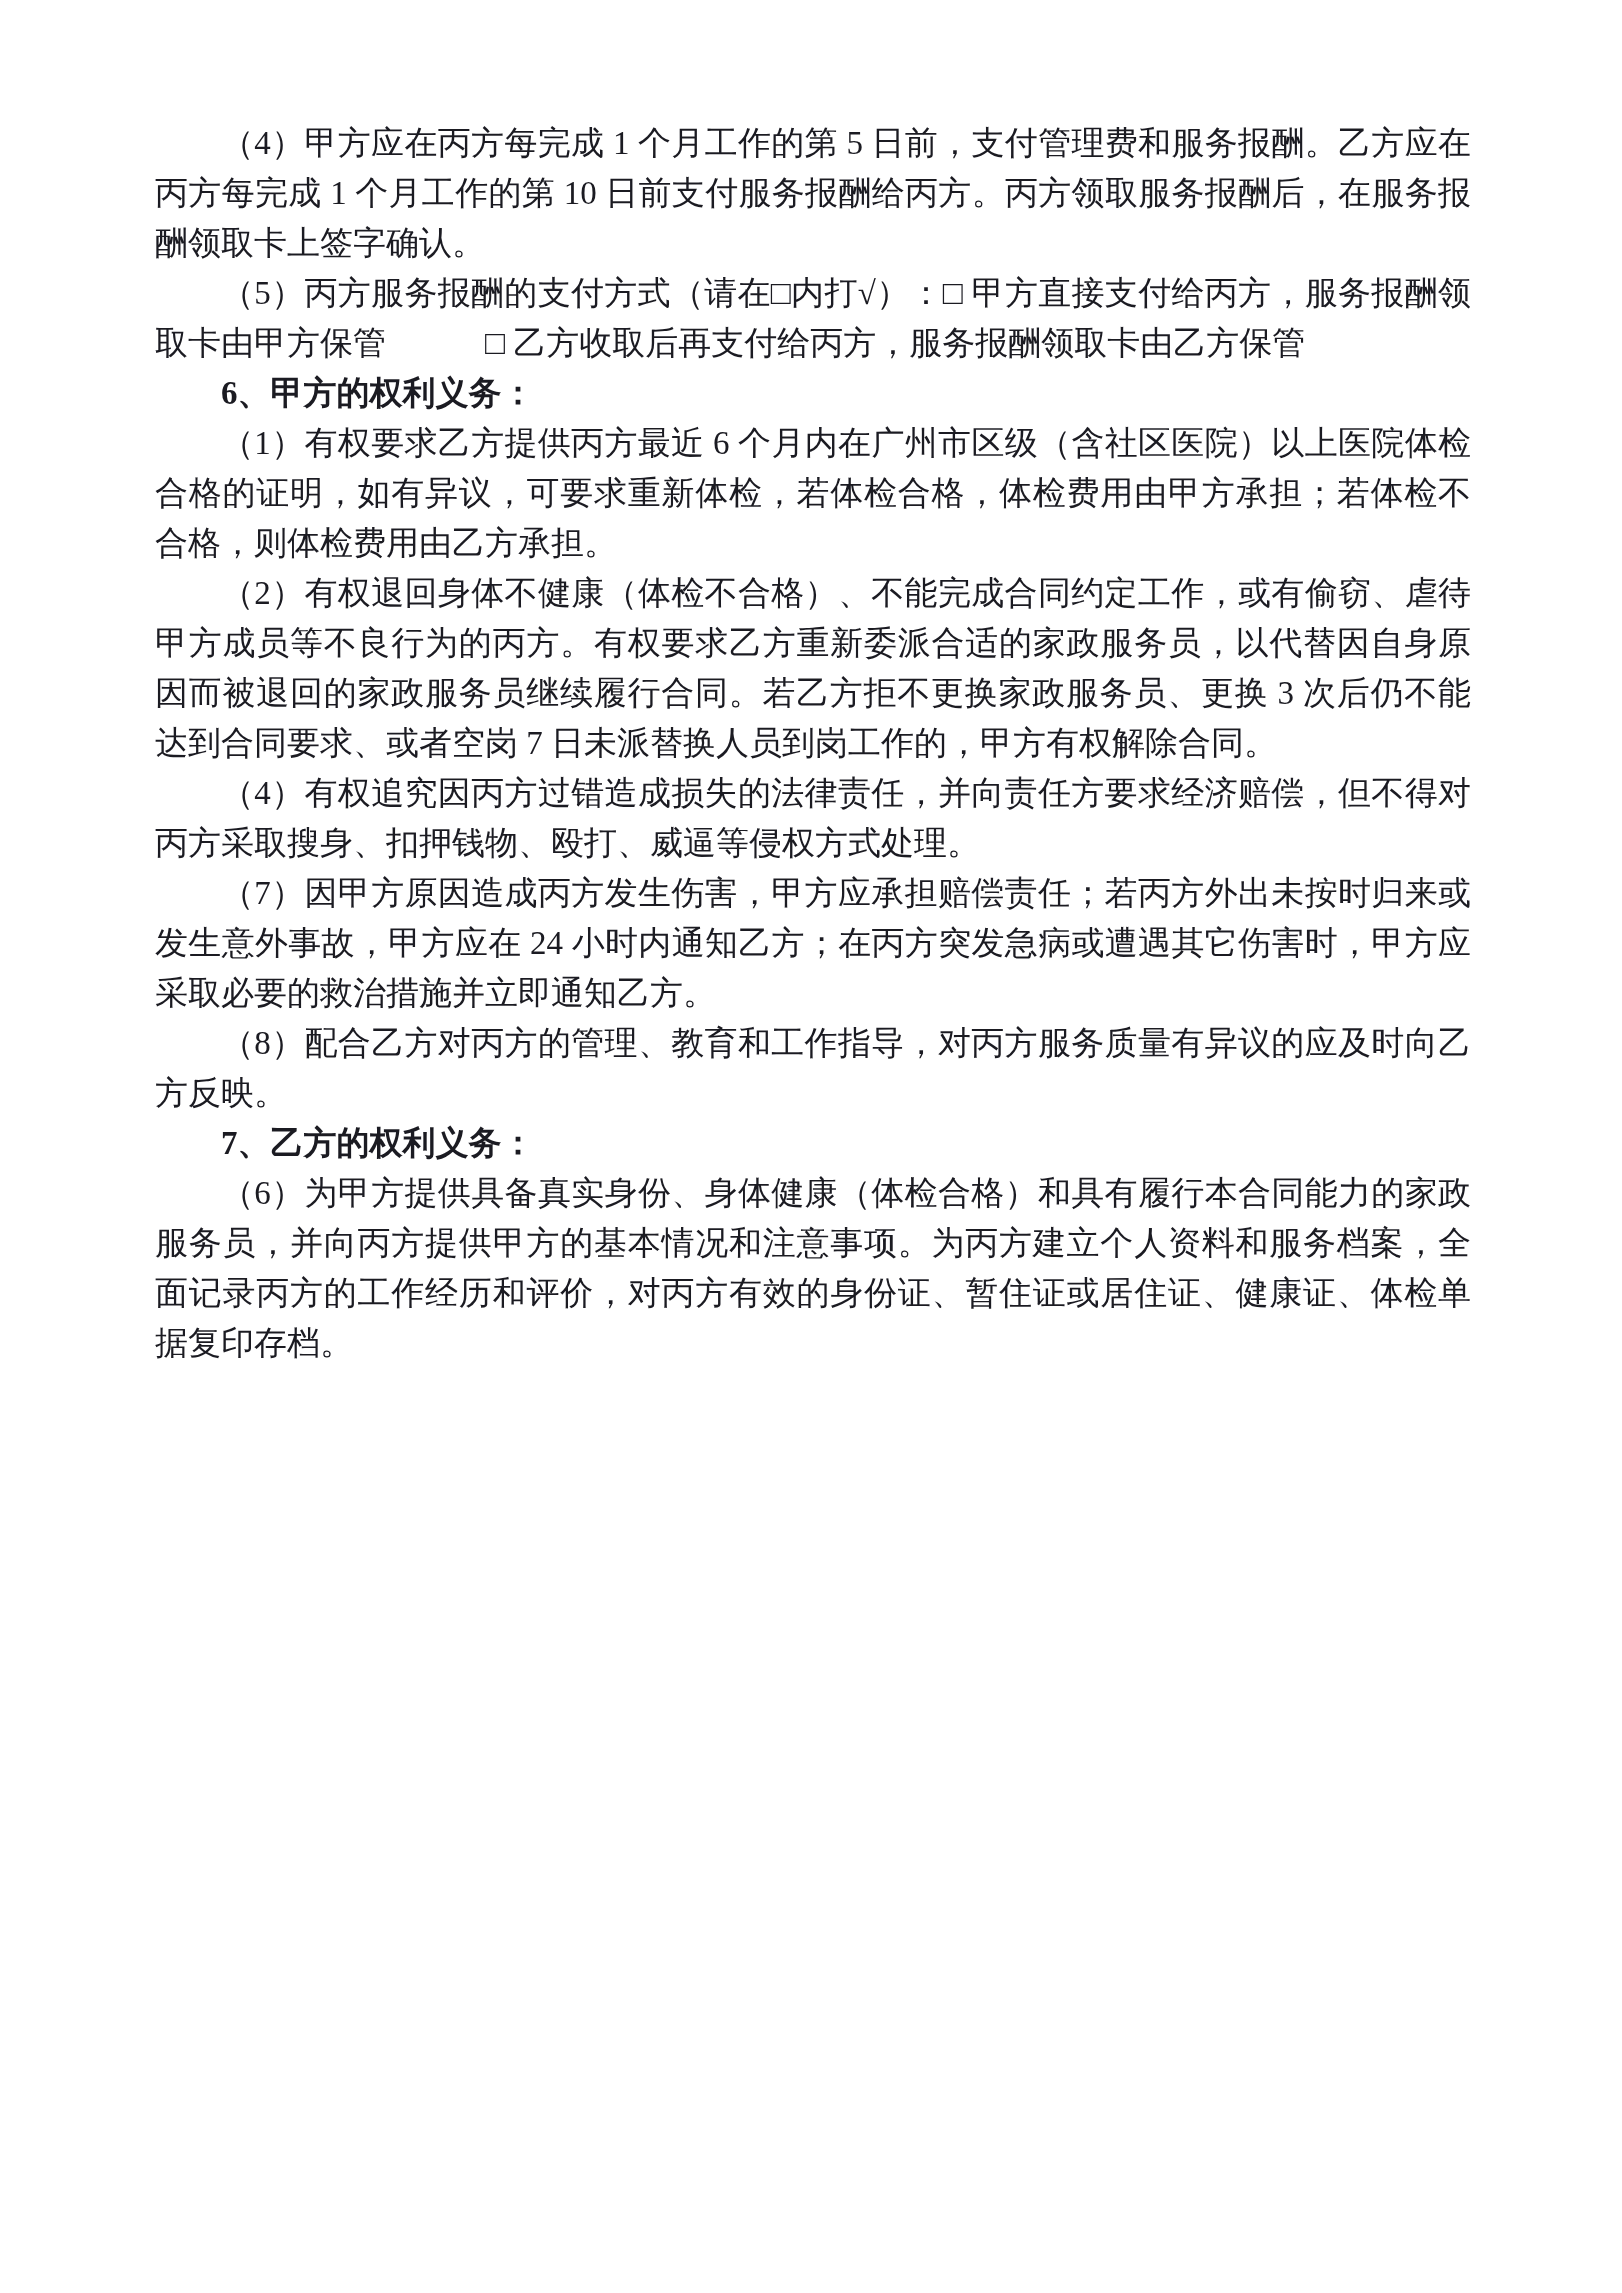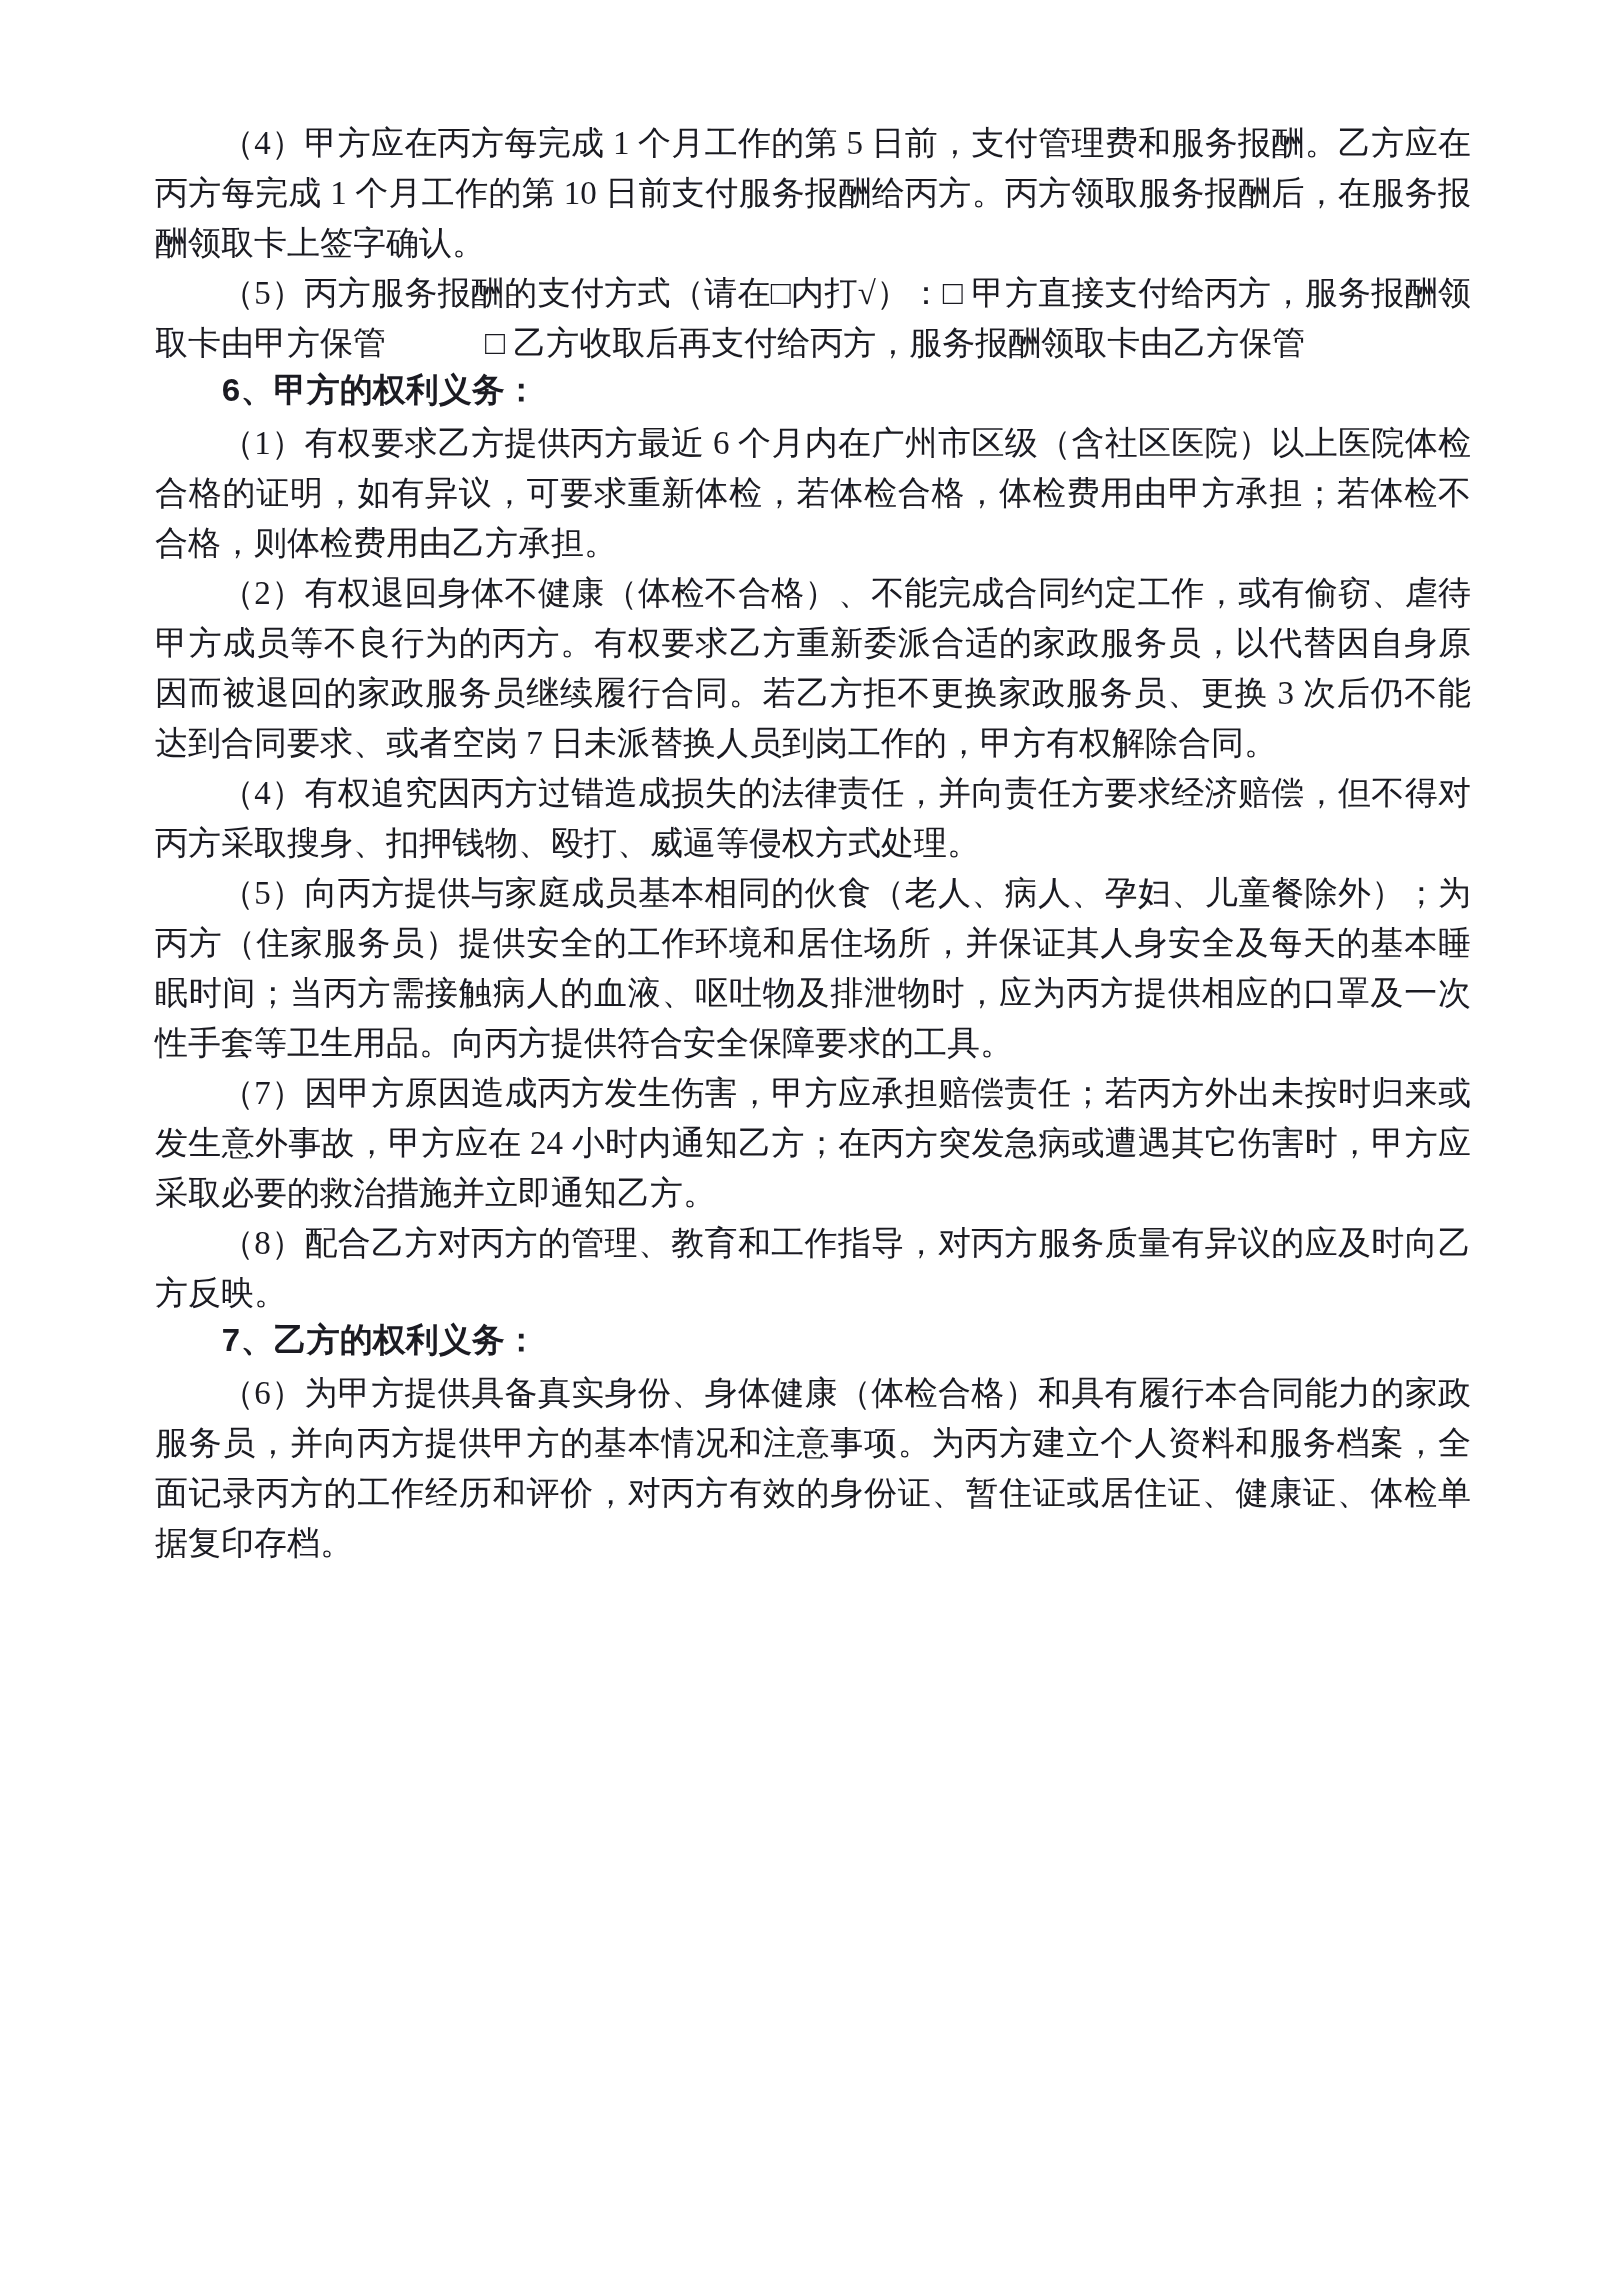--- a/index.html
+++ b/index.html
@@ -25,21 +25,20 @@
     line-height: 50px;
     text-align: justify;
   }
   .content p {
     margin: 0;
     padding: 0;
     text-indent: 2em;
   }
   .content p.heading {
     font-weight: bold;
-    font-family: Liberation Mono, monospace;
   }
   .page-number {
     position: absolute;
     left: 0;
     top: 1762px;
     width: 100%;
     text-align: center;
     font-size: 27px;
     line-height: 36px;
     color: #1b1b22;
@@ -49,21 +48,20 @@
 <body>
 
 <div class="page">
   <div class="content">
       <p class="para">（4）甲方应在丙方每完成 1 个月工作的第 5 日前，支付管理费和服务报酬。乙方应在丙方每完成 1 个月工作的第 10 日前支付服务报酬给丙方。丙方领取服务报酬后，在服务报酬领取卡上签字确认。</p>
       <p class="para">（5）丙方服务报酬的支付方式（请在□内打√）：□  甲方直接支付给丙方，服务报酬领取卡由甲方保管　　　□  乙方收取后再支付给丙方，服务报酬领取卡由乙方保管</p>
       <p class="heading">6、甲方的权利义务：</p>
       <p class="para">（1）有权要求乙方提供丙方最近 6 个月内在广州市区级（含社区医院）以上医院体检合格的证明，如有异议，可要求重新体检，若体检合格，体检费用由甲方承担；若体检不合格，则体检费用由乙方承担。</p>
       <p class="para">（2）有权退回身体不健康（体检不合格）、不能完成合同约定工作，或有偷窃、虐待甲方成员等不良行为的丙方。有权要求乙方重新委派合适的家政服务员，以代替因自身原因而被退回的家政服务员继续履行合同。若乙方拒不更换家政服务员、更换 3 次后仍不能达到合同要求、或者空岗 7 日未派替换人员到岗工作的，甲方有权解除合同。</p>
       <p class="para">（4）有权追究因丙方过错造成损失的法律责任，并向责任方要求经济赔偿，但不得对丙方采取搜身、扣押钱物、殴打、威逼等侵权方式处理。</p>
-      <p class="para">（5）向丙方提供与家庭成员基本相同的伙食（老人、病人、孕妇、儿童餐除外）；为丙方（住家服务员）提供安全的工作环境和居住场所，并保证其人身安全及每天的基本睡眠时间；当丙方需接触病人的血液、呕吐物及排泄物时，应为丙方提供相应的口罩及一次性手套等卫生用品。向丙方提供符合安全保障要求的工具。</p>
       <p class="para">（7）因甲方原因造成丙方发生伤害，甲方应承担赔偿责任；若丙方外出未按时归来或发生意外事故，甲方应在 24 小时内通知乙方；在丙方突发急病或遭遇其它伤害时，甲方应采取必要的救治措施并立即通知乙方。</p>
       <p class="para">（8）配合乙方对丙方的管理、教育和工作指导，对丙方服务质量有异议的应及时向乙方反映。</p>
       <p class="heading">7、乙方的权利义务：</p>
       <p class="para">（6）为甲方提供具备真实身份、身体健康（体检合格）和具有履行本合同能力的家政服务员，并向丙方提供甲方的基本情况和注意事项。为丙方建立个人资料和服务档案，全面记录丙方的工作经历和评价，对丙方有效的身份证、暂住证或居住证、健康证、体检单据复印存档。</p>
     </div>
   <div class="page-number">3</div>
 </div>
 
 
 </body></html>

